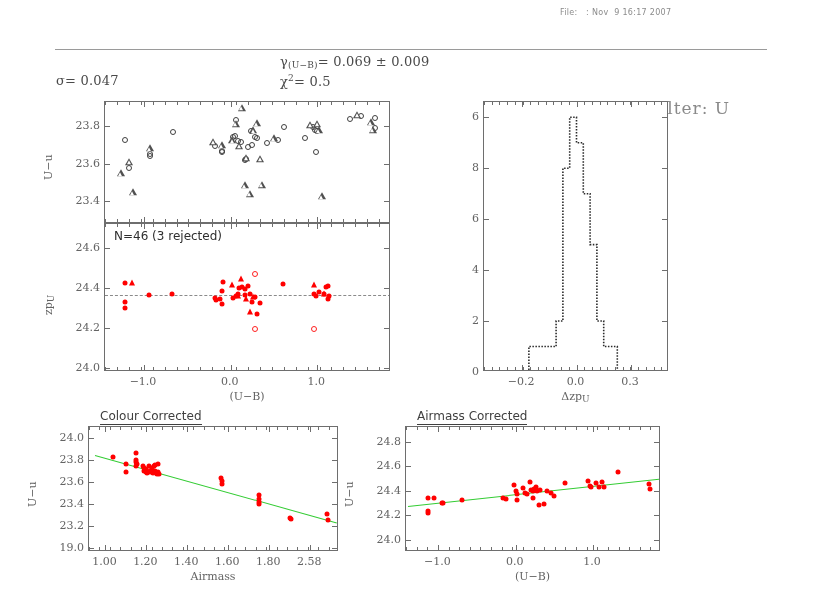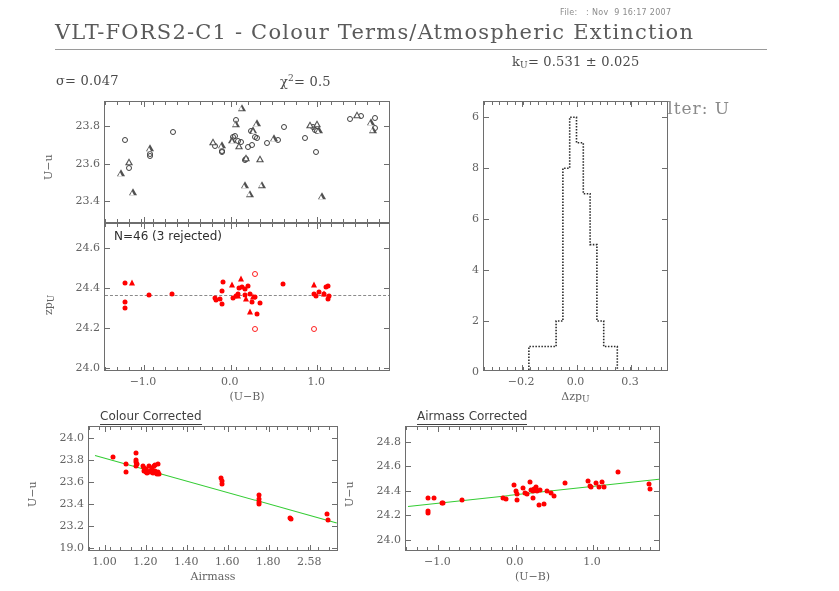--- a/index.html
+++ b/index.html
@@ -107,32 +107,31 @@
   }
   .fitline{position:absolute;background:#33cc33;height:1px;transform-origin:0 50%;}
 </style>
 </head>
 <body>
 
 <div class="root">
 
   <div class="abs" id="file-stamp">File:   : Nov  9 16:17 2007</div>
 
-  <div class="abs" id="main-title">VLT-FORS2-C1 - Colour Terms/Atmospheric Extinction</div>
 
   <div class="abs" id="title-rule"></div>
 
   <div class="abs param" id="p-sigma">
     <span>σ=</span><span> 0.047</span>
   </div>
+  <div class="abs param" id="p-gamma">
+    <span>γ</span><sub>(U−B)</sub><span>=  0.069 ± 0.009</span>
+  </div>
   <div class="abs param" id="p-chi">
     <span>χ</span><sup>2</sup><span>=   0.5</span>
-  </div>
-  <div class="abs param" id="p-k">
-    <span>k</span><sub>U</sub><span>=  0.531 ± 0.025</span>
   </div>
 
   <div class="abs" id="filter-label">Filter: U</div>
 
   <div class="abs frame" id="panel-top" style="left:104px;top:101px;width:286px;height:122px;">
     <div class="plotarea">
         <div class="tickmark" style="left: 0px; top: 99.4769px; width: 5px; height: 1px;"></div>
         <div class="tickmark" style="right: 0px; top: 99.4769px; width: 5px; height: 1px;"></div>
         <div class="tickmark" style="left: 0px; top: 61.9385px; width: 5px; height: 1px;"></div>
         <div class="tickmark" style="right: 0px; top: 61.9385px; width: 5px; height: 1px;"></div>

